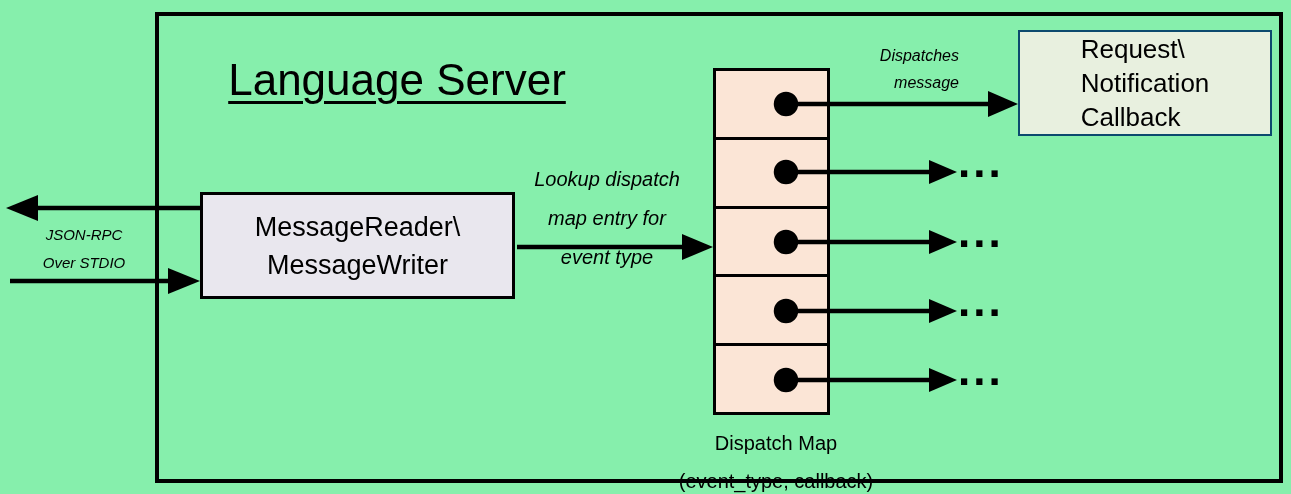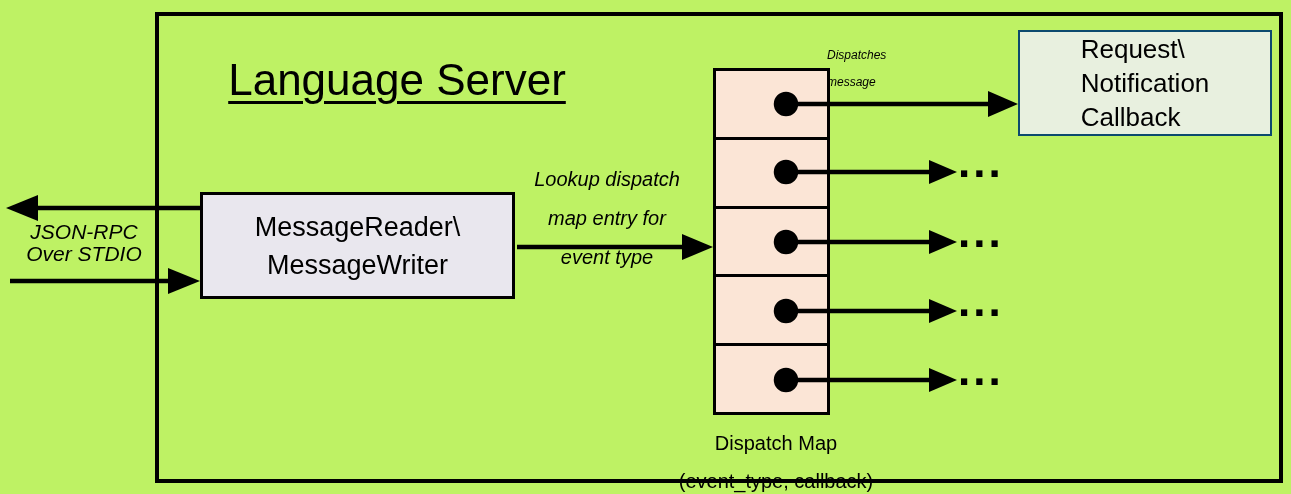--- a/index.html
+++ b/index.html
@@ -6,41 +6,41 @@
     margin: 0;
     padding: 0;
     background: #ffffff;
     font-family: "Liberation Sans", sans-serif;
     color: #000;
   }
   .canvas {
     position: relative;
     width: 1291px;
     height: 494px;
-    background: #bef264;
+    background: #86efac;
     overflow: hidden;
   }
   .abs { position: absolute; box-sizing: border-box; }
   .pre { white-space: pre-line; }
 
   .outer-box {
     left: 155px; top: 12px; width: 1128px; height: 471px;
     border: 4px solid #000;
     background: transparent;
   }
   .title {
     left: 197px; top: 54px; width: 400px;
     font-size: 44px; line-height: 52px; text-align: center;
     text-decoration: underline;
     text-decoration-thickness: 3px;
     text-underline-offset: 6px;
   }
   .stdio-label {
     left: 10px; top: 221px; width: 148px;
-    font-size: 21px; line-height: 22px; font-style: italic;
+    font-size: 15px; line-height: 28px; font-style: italic;
     text-align: center;
   }
   .reader-box {
     left: 200px; top: 192px; width: 315px; height: 107px;
     border: 3px solid #000;
     display: flex; align-items: center; justify-content: center;
     text-align: center;
     font-size: 27px; line-height: 38px;
   }
   .reader-caption {
@@ -58,22 +58,22 @@
     display: flex; flex-direction: column;
   }
   .dispatch-cell { flex: 1; border-top: 3px solid #000; }
   .dispatch-cell:first-child { border-top: none; }
   .dispatch-caption {
     left: 640px; top: 424px; width: 272px;
     font-size: 20px; line-height: 38px; text-align: center;
   }
   .dispatches-label {
     left: 827px; top: 42px; width: 132px;
-    font-size: 12px; line-height: 27px; font-style: italic;
-    text-align: left;
+    font-size: 16px; line-height: 27px; font-style: italic;
+    text-align: right;
   }
   .callback-box {
     left: 1018px; top: 30px; width: 254px; height: 106px;
     border: 2px solid #0c4a6e;
     display: flex; align-items: center; justify-content: center;
     font-size: 26px; line-height: 34px;
   }
   .callbacks-note {
     left: 1010px; top: 186px; width: 270px;
     font-size: 20px; line-height: 29px; text-align: center;

